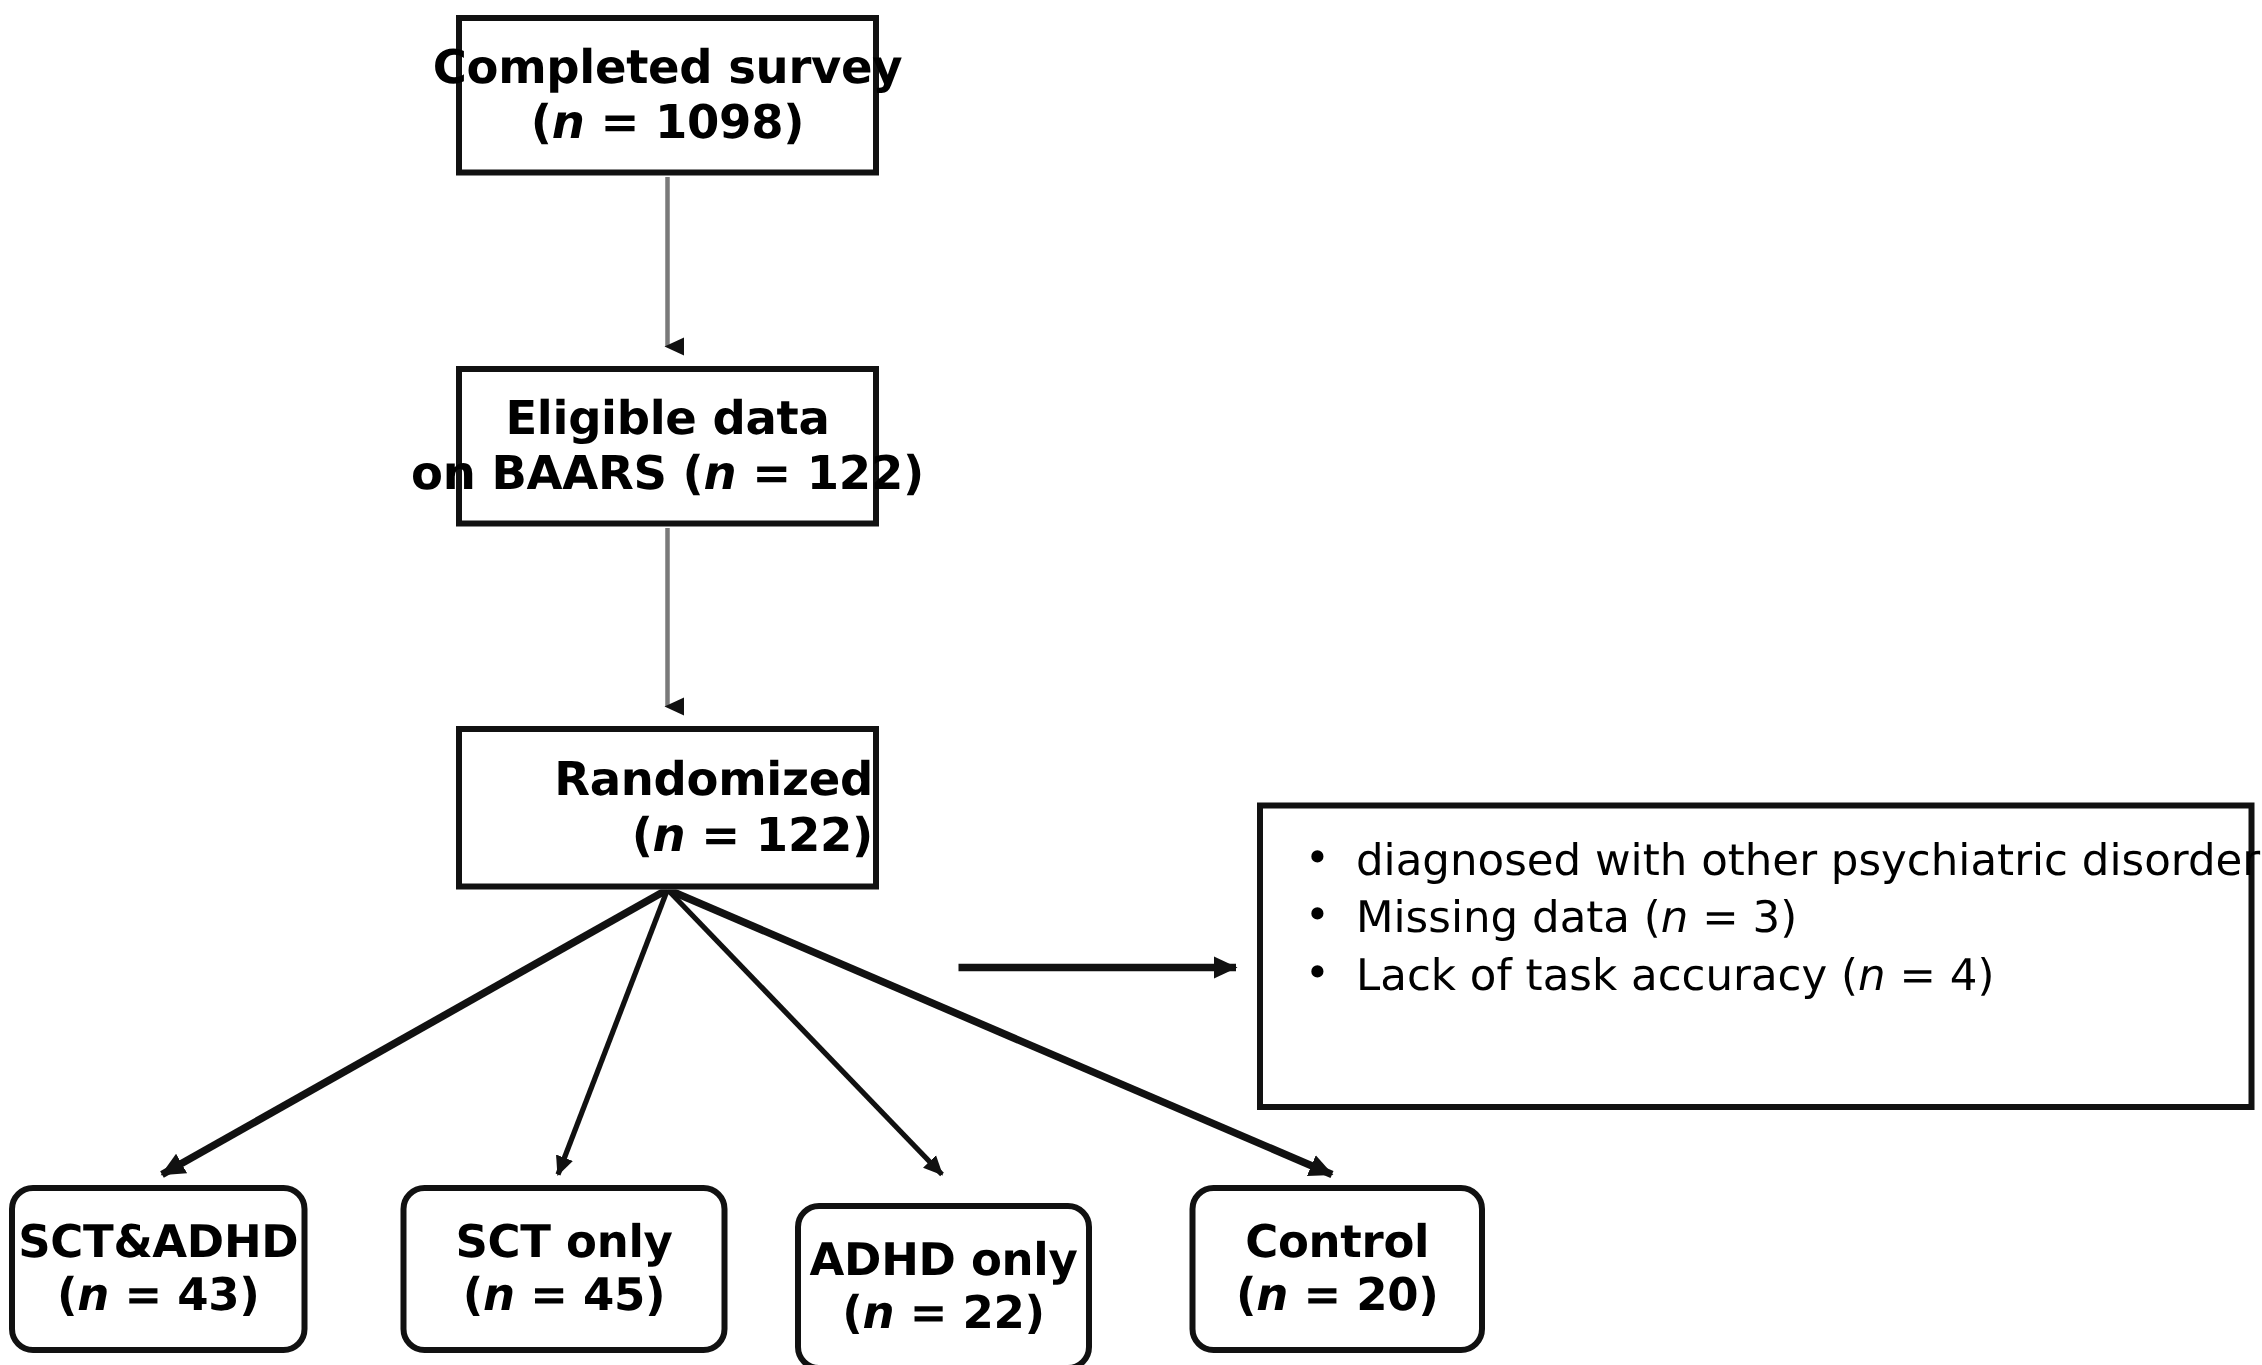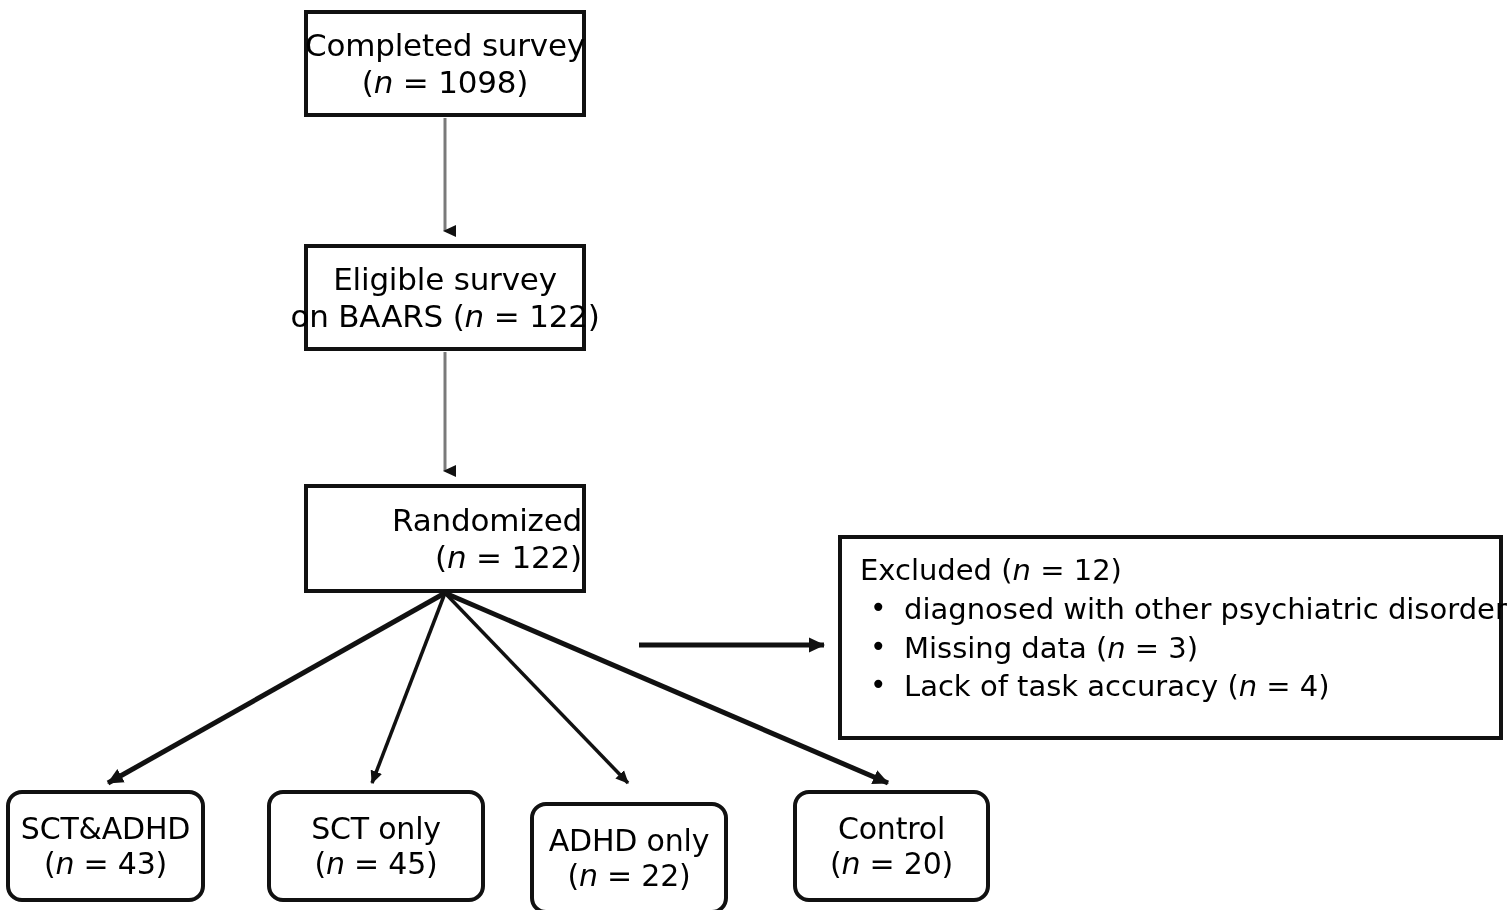--- a/index.html
+++ b/index.html
@@ -36,20 +36,21 @@
     flex-direction: column;
     align-items: center;
     justify-content: center;
     text-align: center;
     line-height: 1.18;
     z-index: 2;
   }
   .node .line {
     display: block;
     white-space: nowrap;
+    font-weight: bold;
   }
   .node-stage { font-size: 31px; font-weight: 500; letter-spacing: -0.2px; }
   .node-group { font-size: 30px; font-weight: 500; letter-spacing: -0.2px; border-radius: 16px; }
   .ital { font-style: italic; }
 
   
   #node-excluded {
     align-items: flex-start;
     justify-content: flex-start;
     text-align: left;
@@ -114,31 +115,30 @@
 
     <line x1="445" y1="593" x2="888" y2="783" stroke="#111111" stroke-width="5" marker-end="url(#arrow-thick)"></line>
   </svg>
 
   <div class="node node-stage" id="node-completed-survey" style="left:304px; top:10px; width:282px; height:107px;">
     <span class="line">Completed survey</span>
     <span class="line"><span>(</span><span class="ital">n</span><span> = 1098)</span></span>
   </div>
 
   <div class="node node-stage" id="node-eligible" style="left:304px; top:244px; width:282px; height:107px;">
-    <span class="line">Eligible survey</span>
+    <span class="line">Eligible data</span>
     <span class="line"><span>on BAARS (</span><span class="ital">n</span><span> = 122)</span></span>
   </div>
 
   <div class="node node-stage" id="node-randomized" style="left:304px; top:484px; width:282px; height:109px;align-items:flex-end;">
     <span class="line">Randomized</span>
     <span class="line"><span>(</span><span class="ital">n</span><span> = 122)</span></span>
   </div>
 
   <div class="node" id="node-excluded" style="left:838px; top:535px; width:665px; height:205px;">
-    <span class="excl-title"><span>Excluded (</span><span class="ital">n</span><span> = 12)</span></span>
     <ul>
       <li>
         <span class="bullet">•</span><span>diagnosed with other psychiatric disorders (</span>
       </li>
       <li>
         <span class="bullet">•</span><span>Missing data (</span><span class="ital">n</span><span> = 3)</span>
       </li>
       <li>
         <span class="bullet">•</span><span>Lack of task accuracy (</span><span class="ital">n</span><span> = 4)</span>
       </li>

